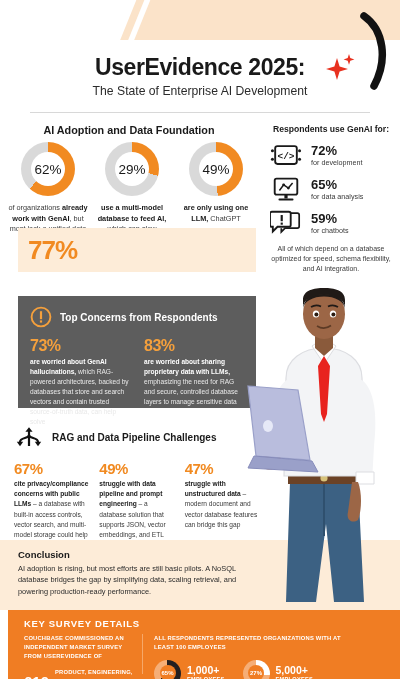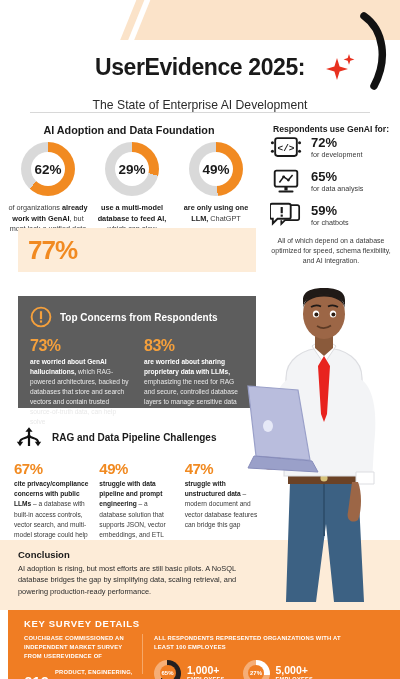--- a/index.html
+++ b/index.html
@@ -79,21 +79,21 @@
     position: absolute;
     top: 54px; left: 0; width: 400px;
     text-align: center;
     z-index: 5;
   }
   .main-title {
     font-size: 23px; font-weight: bold; color: #1a1a1a;
     letter-spacing: -0.4px;
   }
   .sub-title {
-    font-size: 12.2px; color: #2b2b2b; margin-top: 17px;
+    font-size: 12.2px; color: #2b2b2b; margin-top: 3px;
   }
   .hr-line {
     position: absolute;
     top: 112px; left: 30px; width: 340px; height: 1px;
     background: #d8d8d8;
   }
 
   
   .sec1 { position: relative; width: 400px; height: 172px; }
   .sec1-title {
@@ -113,36 +113,36 @@
     position: relative;
   }
   .donut::after {
     content: "";
     position: absolute; inset: 10px;
     background: #ffffff; border-radius: 50%;
   }
   .donut-val {
     position: absolute; inset: 0;
     display: flex; align-items: center; justify-content: center;
-    font-size: 13.5px; font-weight: bold; color: #1a1a1a;
+    font-size: 13.5px; font-weight: normal; color: #1a1a1a;
     z-index: 2;
   }
   .donut-cap {
     margin-top: 7px;
     font-size: 7.3px; line-height: 1.45; color: #3a3a3a;
   }
   .donut-cap b { font-weight: bold; color: #1a1a1a; }
 
   
   .uses {
     position: absolute; top: 6px; left: 262px; width: 138px;
   }
   .uses-title {
     font-size: 8.6px; font-weight: bold; color: #1a1a1a;
-    text-align: center; 
+    text-align: center; margin-bottom: 8px;
   }
   .use-row {
     display: flex; align-items: center; gap: 9px;
     padding-left: 8px; margin-bottom: 7px;
   }
   .use-icon { width: 32px; height: 27px; flex: none; }
   .use-pct { font-size: 13px; font-weight: bold; color: #1a1a1a; line-height: 1.05; }
   .use-lbl { font-size: 7.2px; color: #3a3a3a; margin-top: 1px; }
   .uses-foot {
     font-size: 7px; line-height: 1.45; color: #3a3a3a;

